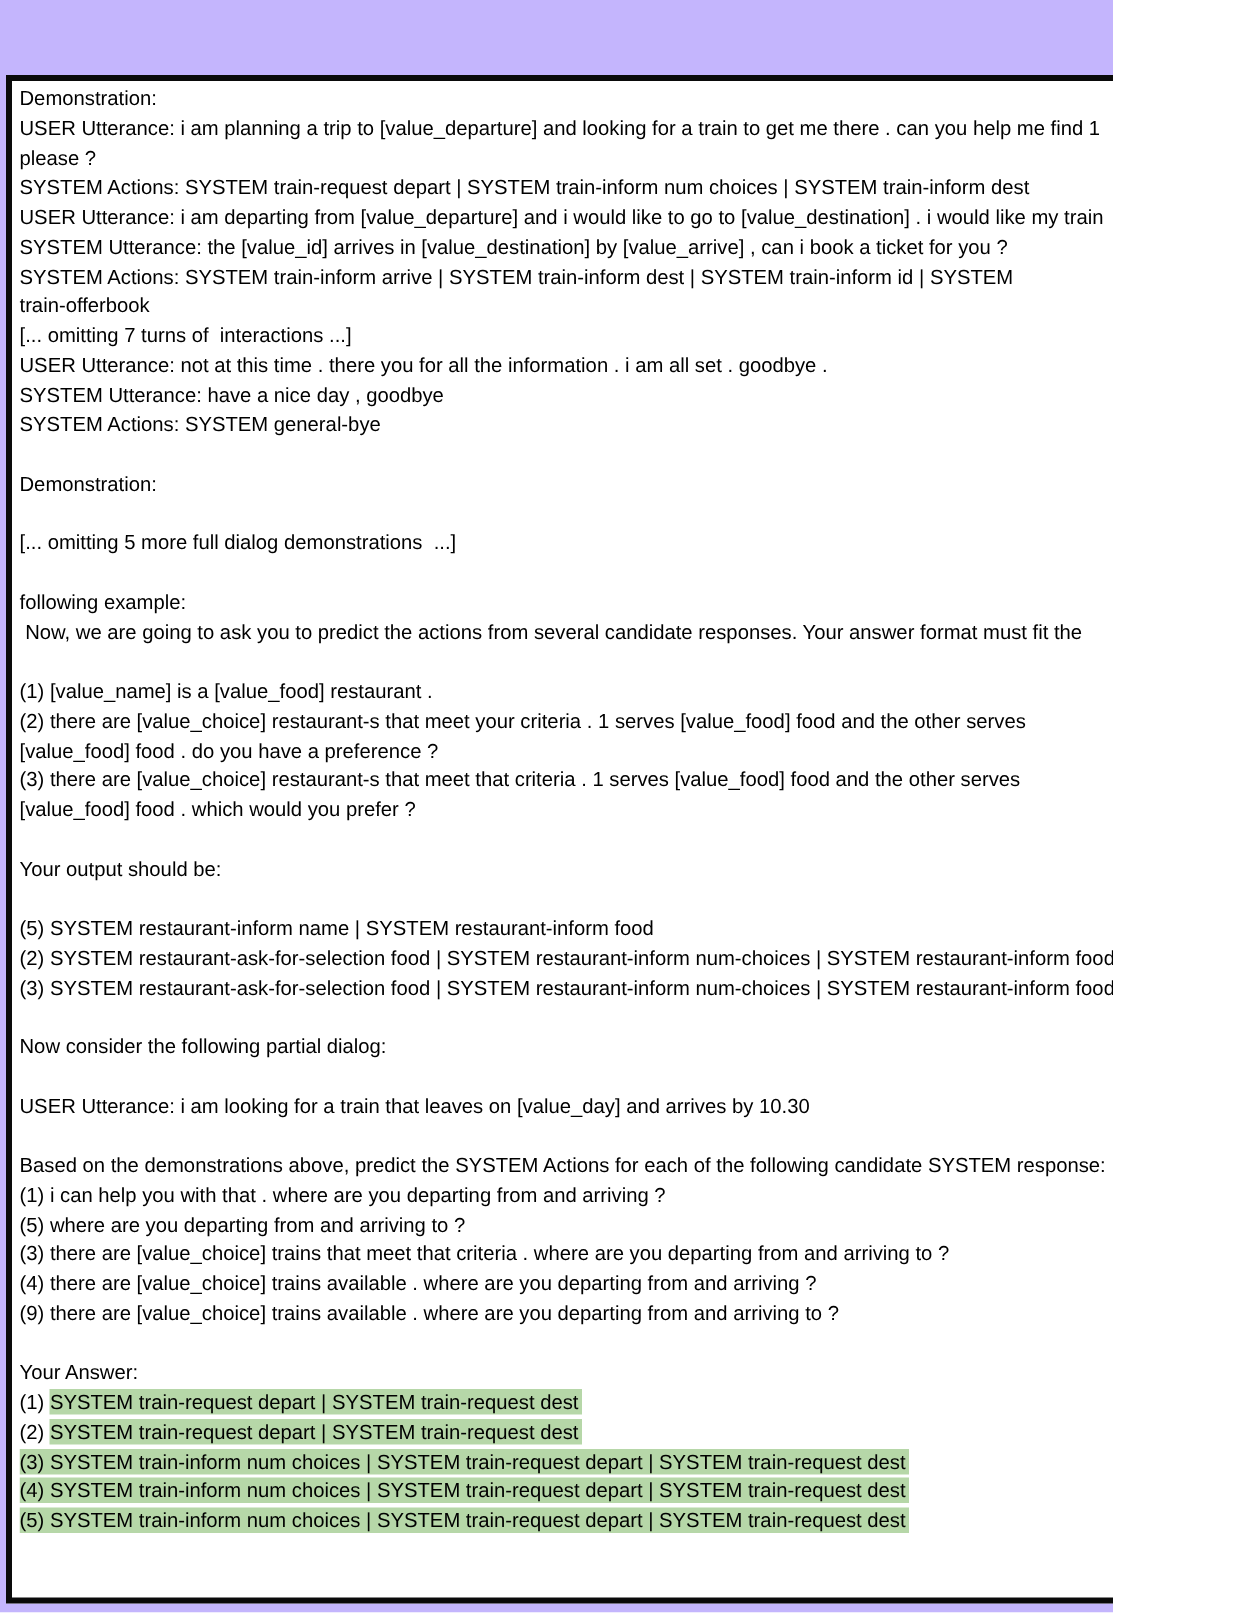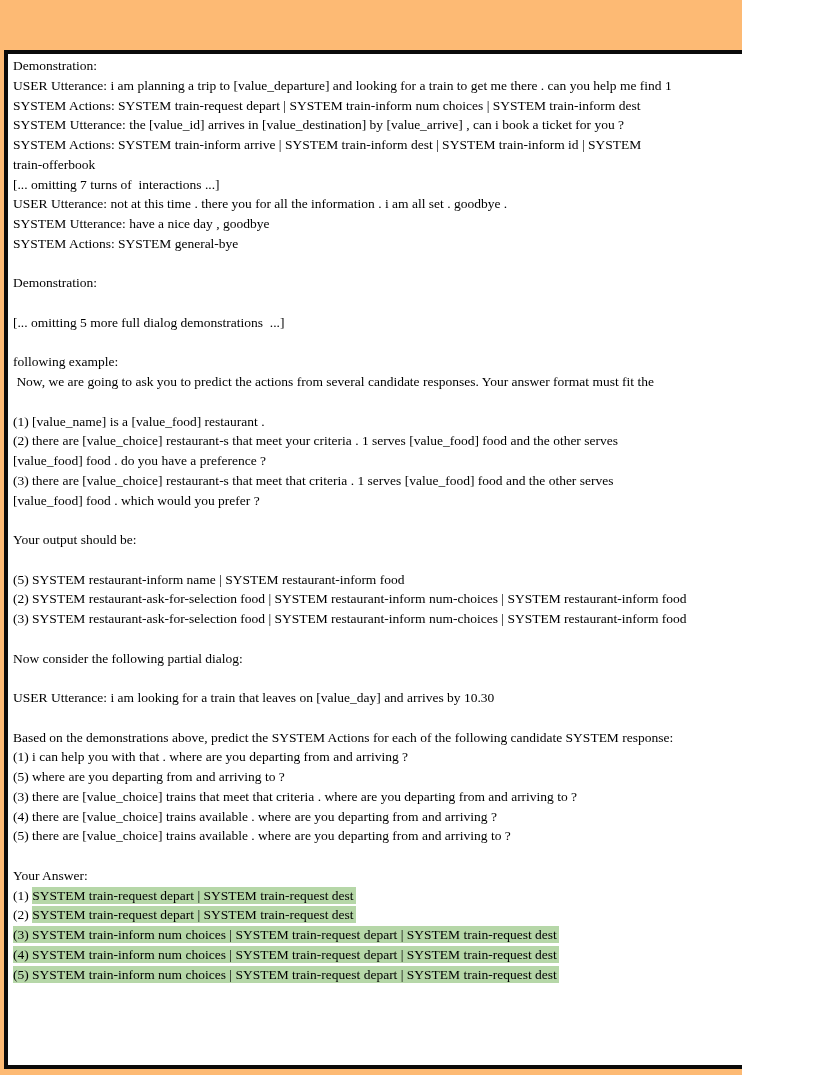--- a/index.html
+++ b/index.html
@@ -1,22 +1,22 @@
 <!DOCTYPE html>
 <html style="--hl: #b6d7a8;"><head>
 <meta charset="utf-8">
 <style>
   * { margin: 0; padding: 0; box-sizing: border-box; }
   html, body { background: #ffffff; }
   .screenshot {
     position: relative;
     width: 742px;
     height: 1075px;
-    background: #fdba74;
-    font-family: Liberation Serif, serif;
+    background: #c4b5fd;
+    font-family: Liberation Sans, sans-serif;
     color: #000000;
     overflow: hidden;
   }
   .doc-frame {
     position: absolute;
     left: 4px;
     top: 50px;
     width: 823px;
     height: 1019px;
     border: 4px solid #0a0a0a;
@@ -39,21 +39,23 @@
   }
 </style>
 </head>
 <body>
 
 <div class="screenshot">
   <div class="doc-frame" style="border-color: rgb(10, 10, 10); background: rgb(255, 255, 255);">
     <div class="doc-body">
         <div class="line">Demonstration:</div>
         <div class="line">USER Utterance: i am planning a trip to [value_departure] and looking for a train to get me there . can you help me find 1</div>
+        <div class="line">please ?</div>
         <div class="line">SYSTEM Actions: SYSTEM train-request depart | SYSTEM train-inform num choices | SYSTEM train-inform dest</div>
+        <div class="line">USER Utterance: i am departing from [value_departure] and i would like to go to [value_destination] . i would like my train</div>
         <div class="line">SYSTEM Utterance: the [value_id] arrives in [value_destination] by [value_arrive] , can i book a ticket for you ?</div>
         <div class="line">SYSTEM Actions: SYSTEM train-inform arrive | SYSTEM train-inform dest | SYSTEM train-inform id | SYSTEM</div>
         <div class="line">train-offerbook</div>
         <div class="line">[... omitting 7 turns of  interactions ...]</div>
         <div class="line">USER Utterance: not at this time . there you for all the information . i am all set . goodbye .</div>
         <div class="line">SYSTEM Utterance: have a nice day , goodbye</div>
         <div class="line">SYSTEM Actions: SYSTEM general-bye</div>
         <div class="line"></div>
         <div class="line">Demonstration:</div>
         <div class="line"></div>
@@ -76,21 +78,21 @@
         <div class="line"></div>
         <div class="line">Now consider the following partial dialog:</div>
         <div class="line"></div>
         <div class="line">USER Utterance: i am looking for a train that leaves on [value_day] and arrives by 10.30</div>
         <div class="line"></div>
         <div class="line">Based on the demonstrations above, predict the SYSTEM Actions for each of the following candidate SYSTEM response:</div>
         <div class="line">(1) i can help you with that . where are you departing from and arriving ?</div>
         <div class="line">(5) where are you departing from and arriving to ?</div>
         <div class="line">(3) there are [value_choice] trains that meet that criteria . where are you departing from and arriving to ?</div>
         <div class="line">(4) there are [value_choice] trains available . where are you departing from and arriving ?</div>
-        <div class="line">(5) there are [value_choice] trains available . where are you departing from and arriving to ?</div>
+        <div class="line">(9) there are [value_choice] trains available . where are you departing from and arriving to ?</div>
         <div class="line"></div>
         <div class="line">Your Answer:</div>
         <div class="line">(1) <span class="hl">SYSTEM train-request depart | SYSTEM train-request dest</span></div>
         <div class="line">(2) <span class="hl">SYSTEM train-request depart | SYSTEM train-request dest</span></div>
         <div class="line"><span class="hl">(3) SYSTEM train-inform num choices | SYSTEM train-request depart | SYSTEM train-request dest</span></div>
         <div class="line"><span class="hl">(4) SYSTEM train-inform num choices | SYSTEM train-request depart | SYSTEM train-request dest</span></div>
         <div class="line"><span class="hl">(5) SYSTEM train-inform num choices | SYSTEM train-request depart | SYSTEM train-request dest</span></div>
       </div>
   </div>
 </div>

